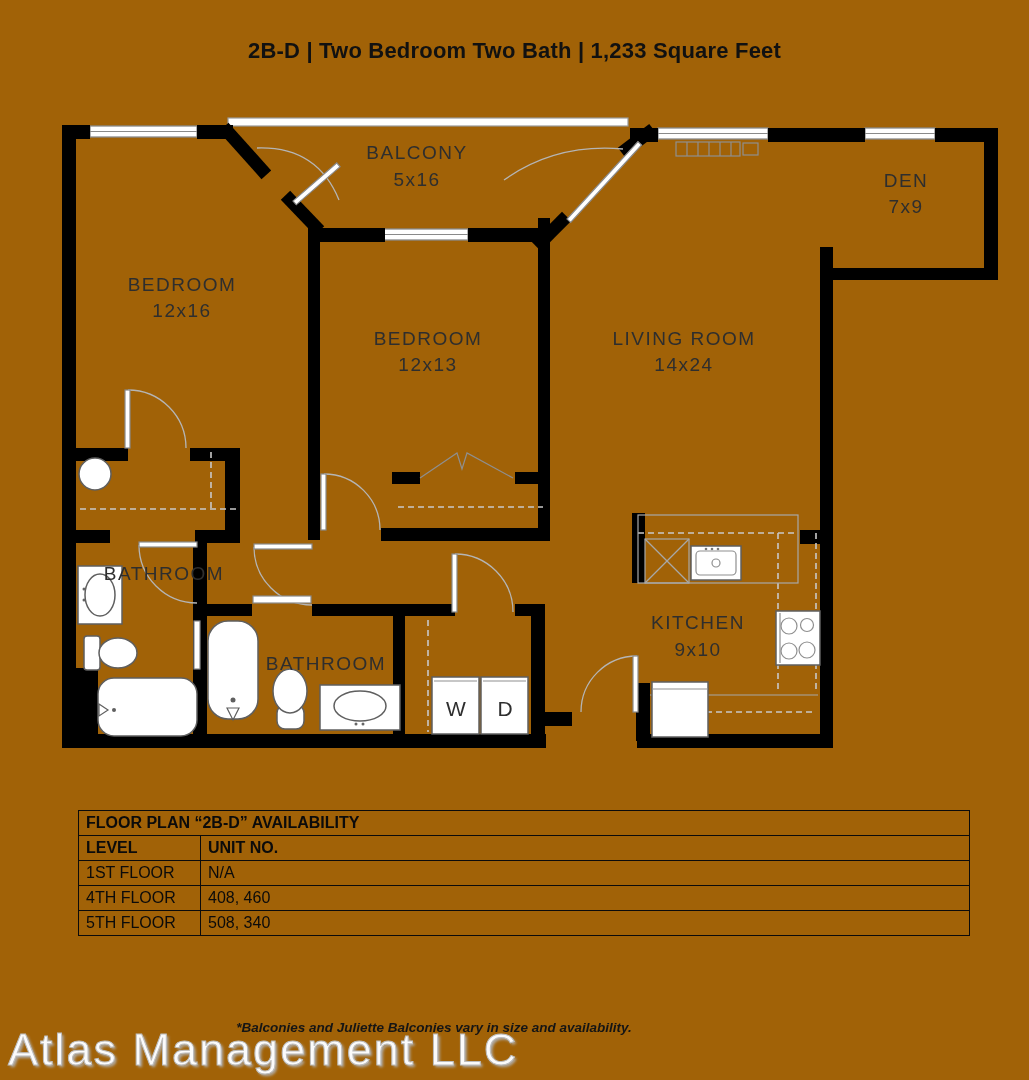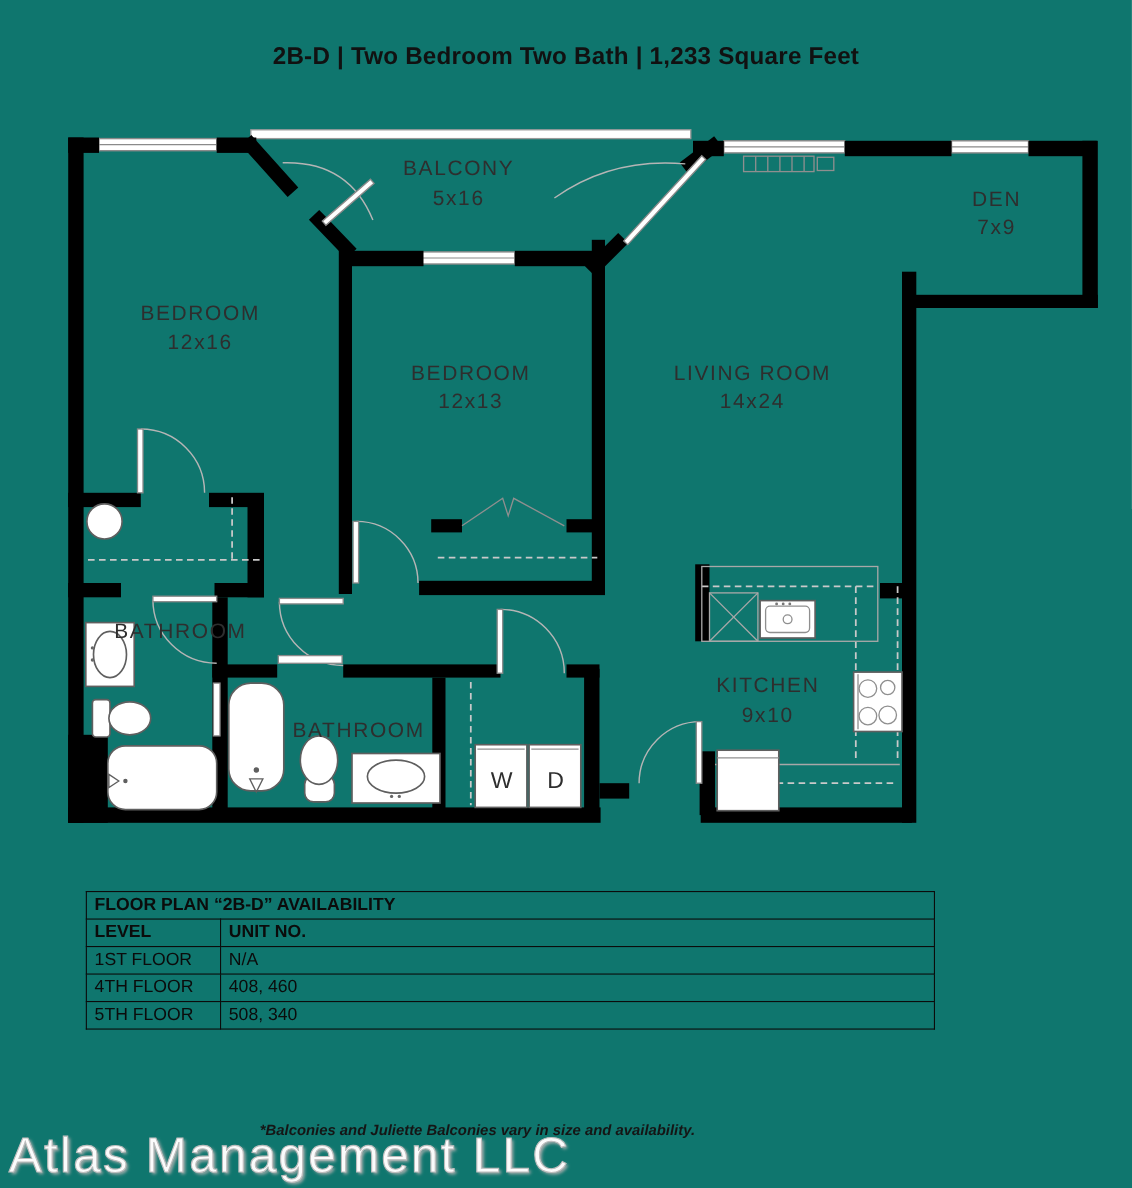--- a/index.html
+++ b/index.html
@@ -1,34 +1,34 @@
 <!DOCTYPE html>
 <html><head>
 <meta charset="utf-8">
 <style>
   html,body{margin:0;padding:0;background:#fff;}
-  #page{position:relative;width:1029px;height:1080px;background:#0f766e;overflow:hidden;
+  #page{position:relative;width:1029px;height:1080px;background:#a16207;overflow:hidden;
         font-family:"Liberation Sans",sans-serif;}
   #plan-title{position:absolute;top:38px;left:0;width:1029px;text-align:center;
         font-size:22px;font-weight:bold;color:#111;letter-spacing:.2px;}
   svg{position:absolute;top:0;left:0;}
   svg text{font-family:"Liberation Sans",sans-serif;fill:#2e2e2e;letter-spacing:1.5px;}
   .room-lbl{font-size:19px;}
   .wd-lbl{font-size:21px;letter-spacing:0;}
   .wall{fill:#000;}
   .dwall{stroke:#000;stroke-width:13;stroke-linecap:square;}
   .win{fill:#fff;stroke:#8a8a8a;stroke-width:1.3;}
   .winline{stroke:#8a8a8a;stroke-width:1;}
   .arc{fill:none;stroke:#b5b5b5;stroke-width:1.3;}
   .leaf{fill:#fff;stroke:#8a8a8a;stroke-width:1.2;}
   .fix{fill:#fff;stroke:#5f5f5f;stroke-width:1.5;}
   .fixthin{fill:none;stroke:#8f8f8f;stroke-width:1.2;}
   .dash{fill:none;stroke:#c9c9c9;stroke-width:1.6;stroke-dasharray:6 4;}
   .cnt{fill:none;stroke:#a8a8a8;stroke-width:1.2;}
-  #availability-table{position:absolute;left:78px;top:810px;width:772px;
+  #availability-table{position:absolute;left:78px;top:810px;width:892px;
         border-collapse:collapse;table-layout:fixed;}
   #availability-table th,#availability-table td{border:1.6px solid #0b0b0b;
         padding:1px 7px;font-size:16px;color:#0b0b0b;text-align:left;
         white-space:nowrap;overflow:hidden;vertical-align:middle;}
   #availability-table th{font-weight:bold;}
   #availability-table .title-row th{height:21px;border-bottom-width:1.6px;}
   #availability-table tr{height:25px;}
   #availability-table col.c1{width:122px;}
   #footnote{position:absolute;left:0;top:1020px;width:868px;text-align:center;
         font-size:13.5px;font-style:italic;font-weight:600;color:#151515;z-index:3;}

